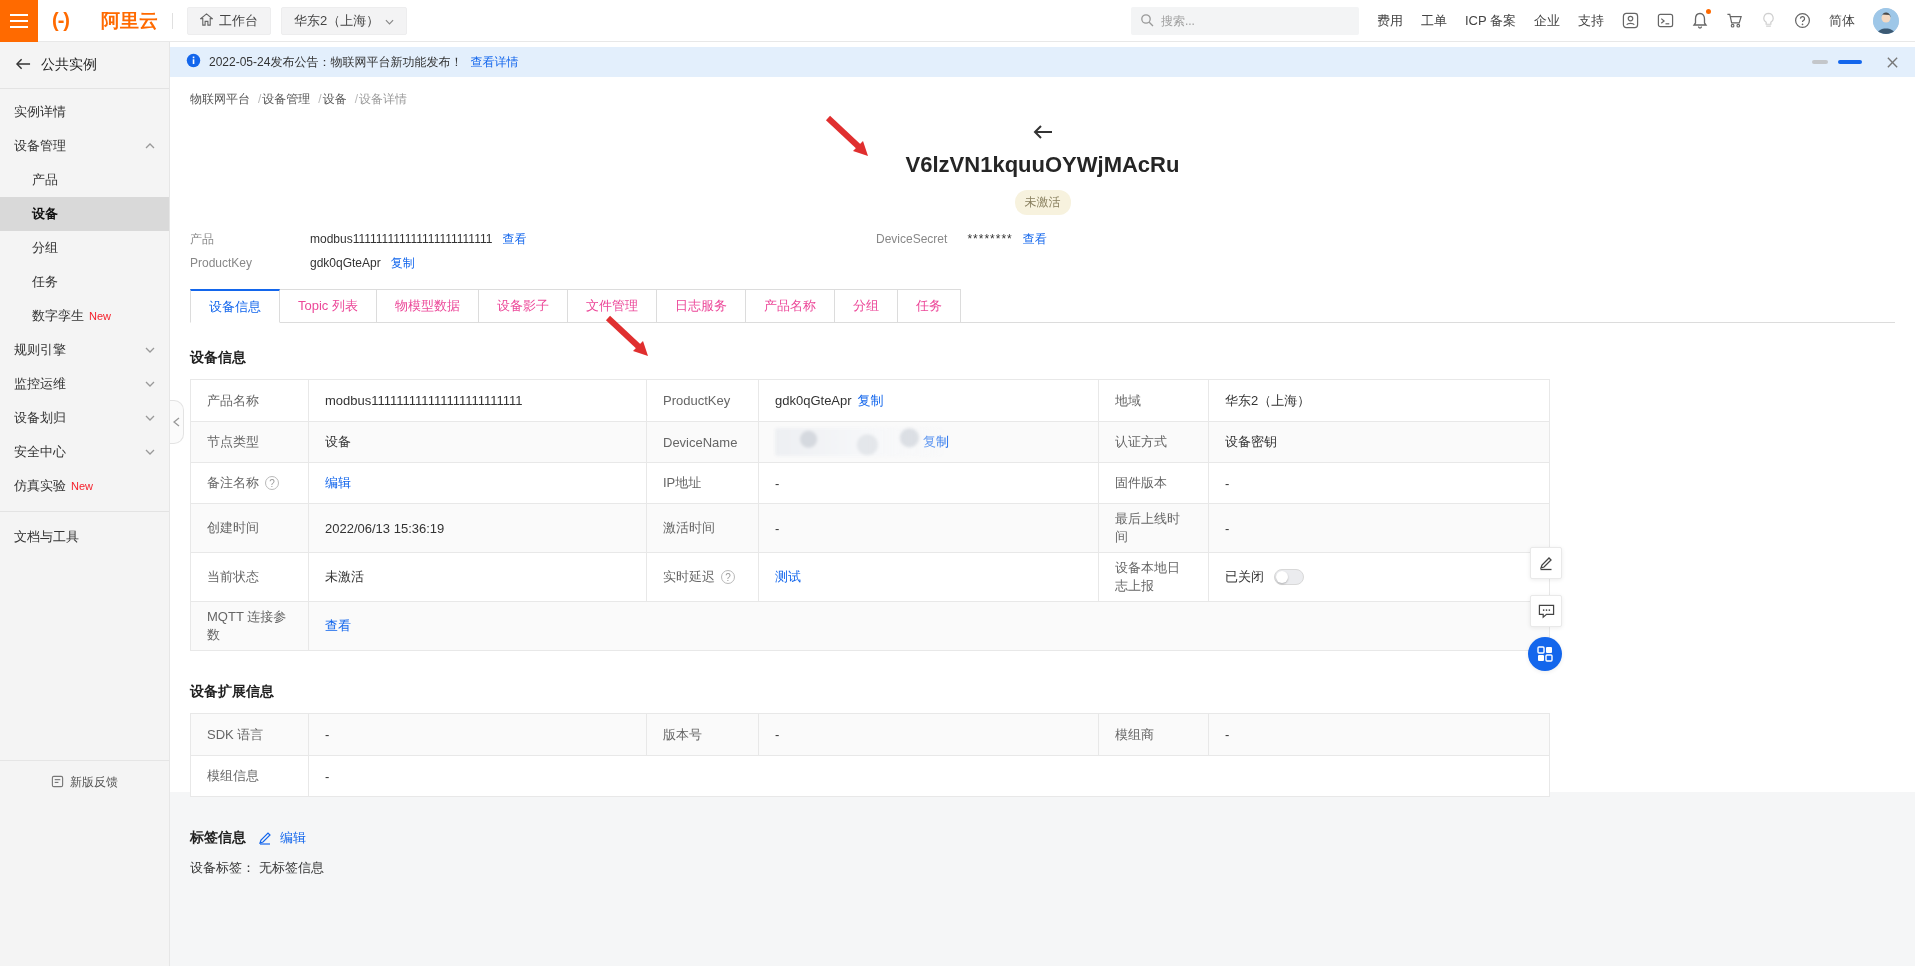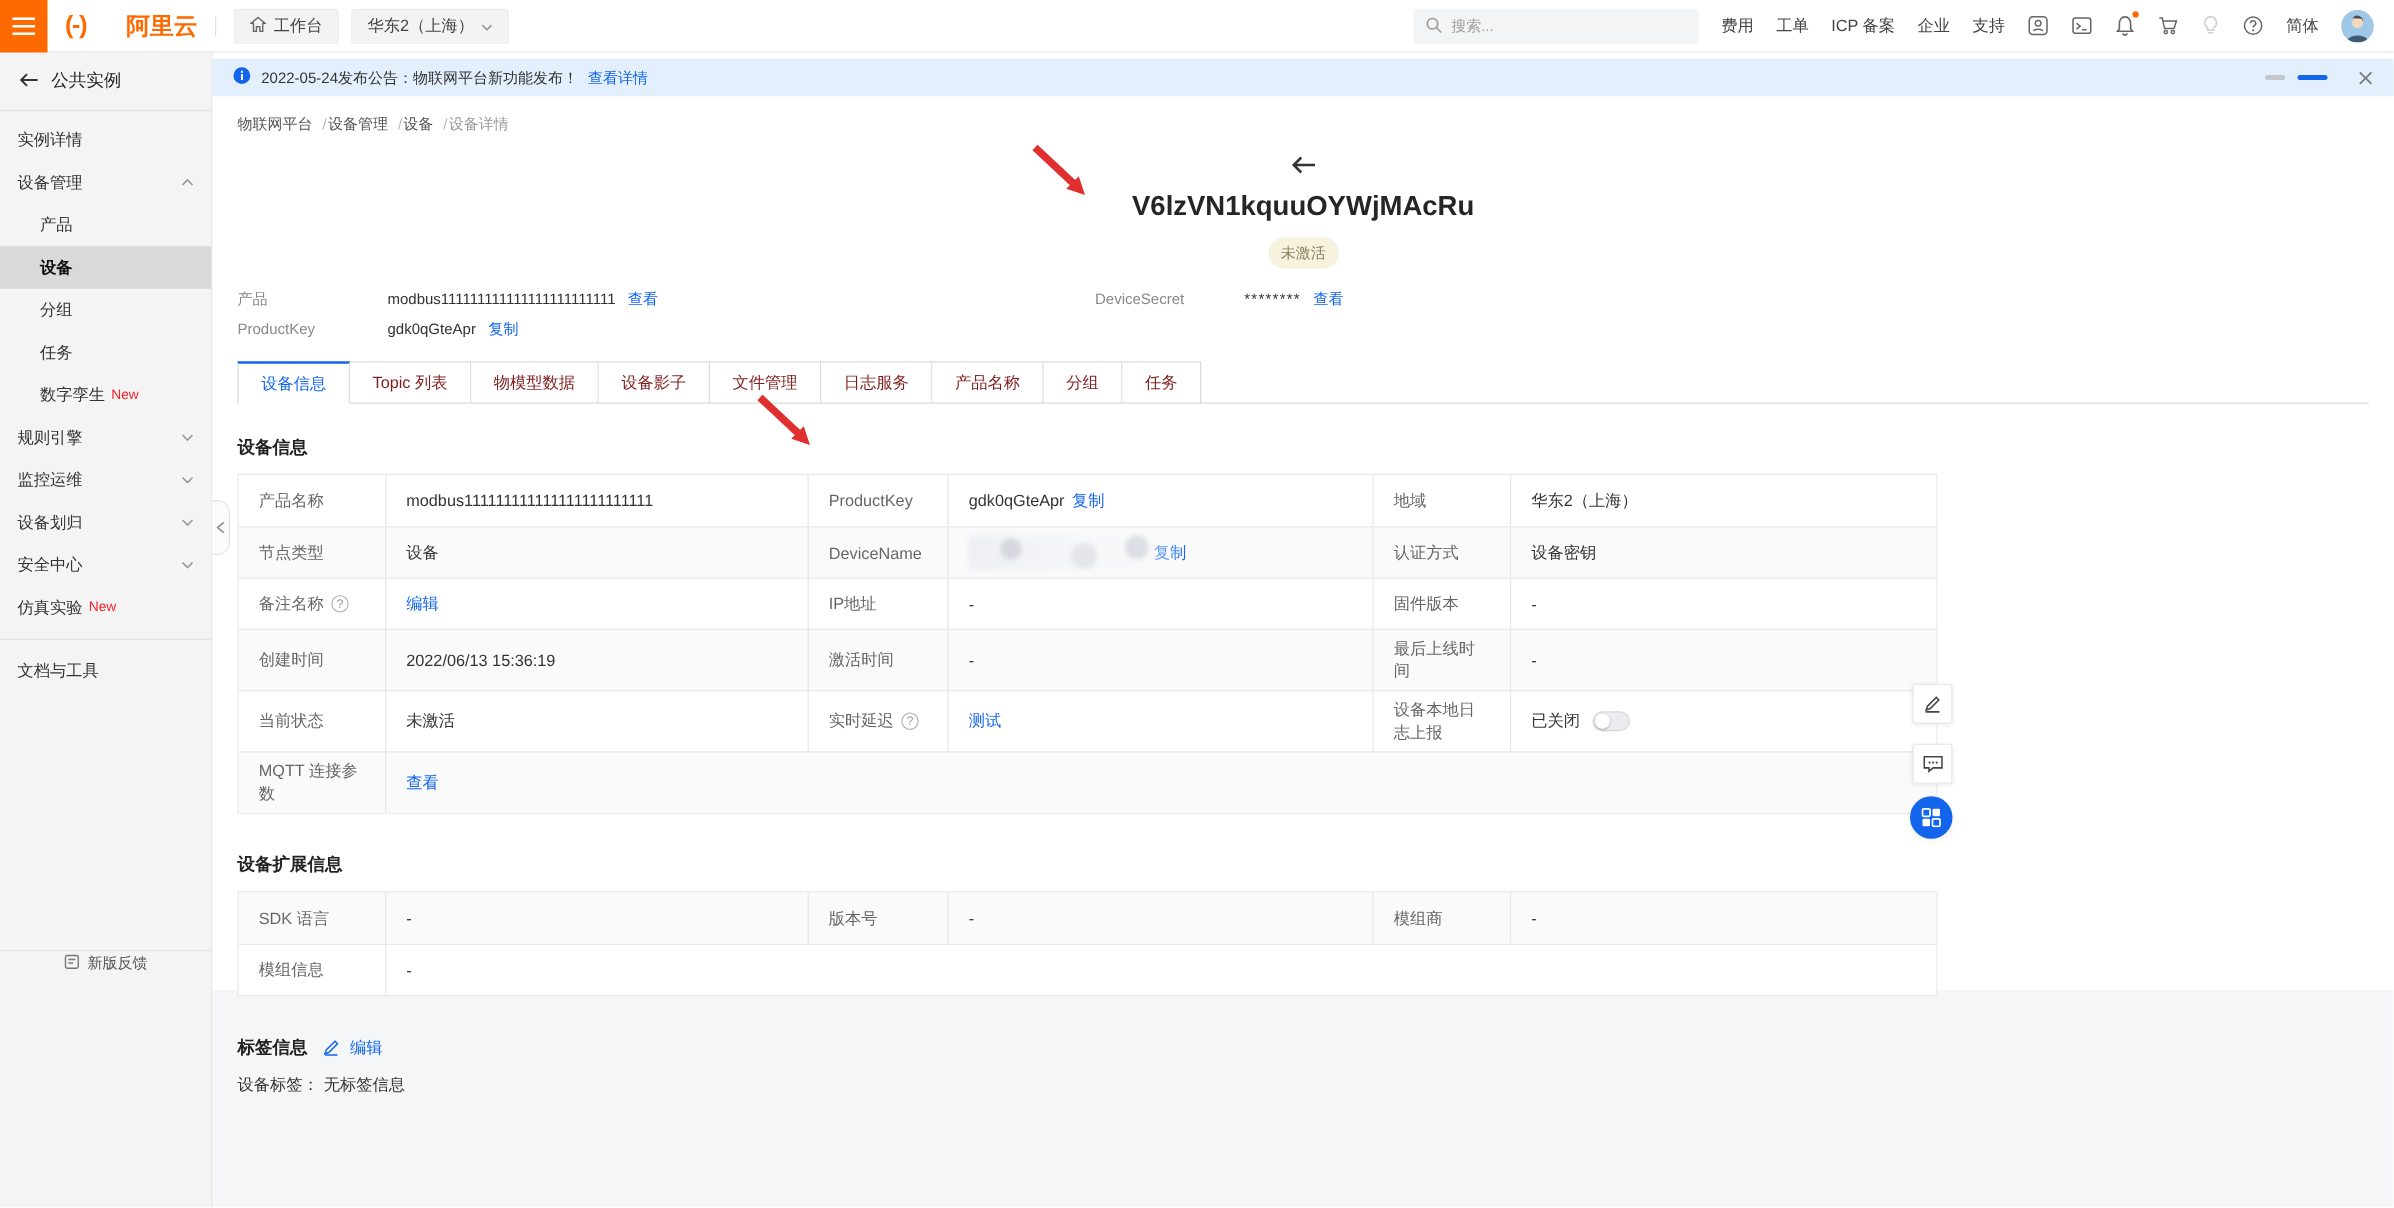--- a/index.html
+++ b/index.html
@@ -31,21 +31,21 @@
   .sidebar { width:170px; flex:0 0 170px; background:#F4F4F4; border-right:1px solid #E6E6E6; position:relative; }
   .sb-back { height:47px; display:flex; align-items:center; gap:10px; padding:0 16px; border-bottom:1px solid #E3E3E3; font-size:14px; color:#222; cursor:pointer; }
   .sb-list { padding-top:6px; }
   .sb-item { height:34px; display:flex; align-items:center; padding:0 14px; font-size:13px; color:#333; cursor:pointer; }
   .sb-item .lbl { white-space:nowrap; }
   .sb-item.child { padding-left:32px; }
   .sb-item.active { background:#D9D9D9; font-weight:bold; color:#111; }
   .sb-item .chev { margin-left:auto; display:flex; }
   .sb-badge { color:#F5222D; font-size:11px; margin-left:5px; }
   .sb-divider { height:1px; background:#E3E3E3; margin:8px 0; }
-  .sb-feedback { position:absolute; top:718px; left:0; width:100%; padding-top:1px; border-top:1px solid #E5E5E5; display:flex; align-items:center; justify-content:center; gap:6px; font-size:12px; color:#555; cursor:pointer; }
+  .sb-feedback { position:absolute; top:718px; left:0; width:100%; padding-top:13px; border-top:1px solid #E5E5E5; display:flex; align-items:center; justify-content:center; gap:6px; font-size:12px; color:#555; cursor:pointer; }
 
   .main { flex:1; position:relative; background:linear-gradient(to bottom,#fff 0,#fff 750px,#F5F6F7 750px,#F5F6F7 100%); }
 
   
   .banner { margin-top:5px; height:30px; background:#E3EFFC; display:flex; align-items:center; padding:0 16px; font-size:12px; color:#333; gap:8px; }
   .banner a { color:#1366EC; }
   .banner-right { margin-left:auto; display:flex; align-items:center; gap:10px; }
   .pg-dash { width:16px; height:4px; border-radius:2px; background:#C3C6CA; cursor:pointer; }
   .pg-dash.on { width:24px; background:#1366EC; }
   .banner-close { cursor:pointer; display:flex; margin-left:14px; }
@@ -61,25 +61,25 @@
   .title-back { cursor:pointer; display:flex; }
   .dev-title { font-size:22px; font-weight:bold; color:#252525; }
   .status-pill { background:#F7F2DE; color:#8A8160; font-size:12px; padding:4px 10px; border-radius:12px; }
 
   .meta { position:relative; font-size:12px; margin-bottom:14px; }
   .meta-line { display:flex; align-items:center; height:24px; }
   .meta-lbl { width:120px; color:#888; }
   .meta-val { color:#333; margin-right:10px; }
   .meta a { color:#1366EC; }
   .secret-group { position:absolute; left:686px; top:0; display:flex; align-items:center; height:24px; }
-  .secret-group .meta-lbl { width:auto; margin-right:48px; }
+  .secret-group .meta-lbl { width:auto; margin-right:20px; }
   .secret-group .meta-val { letter-spacing:1px; }
 
   .tabs { display:flex; margin-top:4px; border-bottom:1px solid #DCDCDC; }
-  .tab { height:34px; display:flex; align-items:center; padding:0 18px; font-size:13px; color:#7f1d1d; background:#fff; border:1px solid #DCDCDC; border-left:none; cursor:pointer; position:relative; margin-bottom:-1px; }
+  .tab { height:34px; display:flex; align-items:center; padding:0 18px; font-size:13px; color:#ec4899; background:#fff; border:1px solid #DCDCDC; border-left:none; cursor:pointer; position:relative; margin-bottom:-1px; }
   .tab:first-child { border-left:1px solid #DCDCDC; }
   .tab.active { color:#1366EC; border-top:2px solid #1366EC; border-bottom:1px solid #fff; }
 
   .sec-title { font-size:14px; font-weight:bold; color:#222; margin-top:26px; margin-bottom:12px; display:flex; align-items:center; gap:8px; }
 
   .itable { width:1360px; border:1px solid #E8E8E8; font-size:13px; }
   .irow { display:grid; grid-template-columns:117px 338px 112px 340px 110px 341px; min-height:41px; background:#fff; }
   .irow + .irow { border-top:1px solid #E8E8E8; }
   .itable.z1 .irow:nth-child(even) { background:#FAFAFA; }
   .itable.z2 .irow:nth-child(odd) { background:#FAFAFA; }

